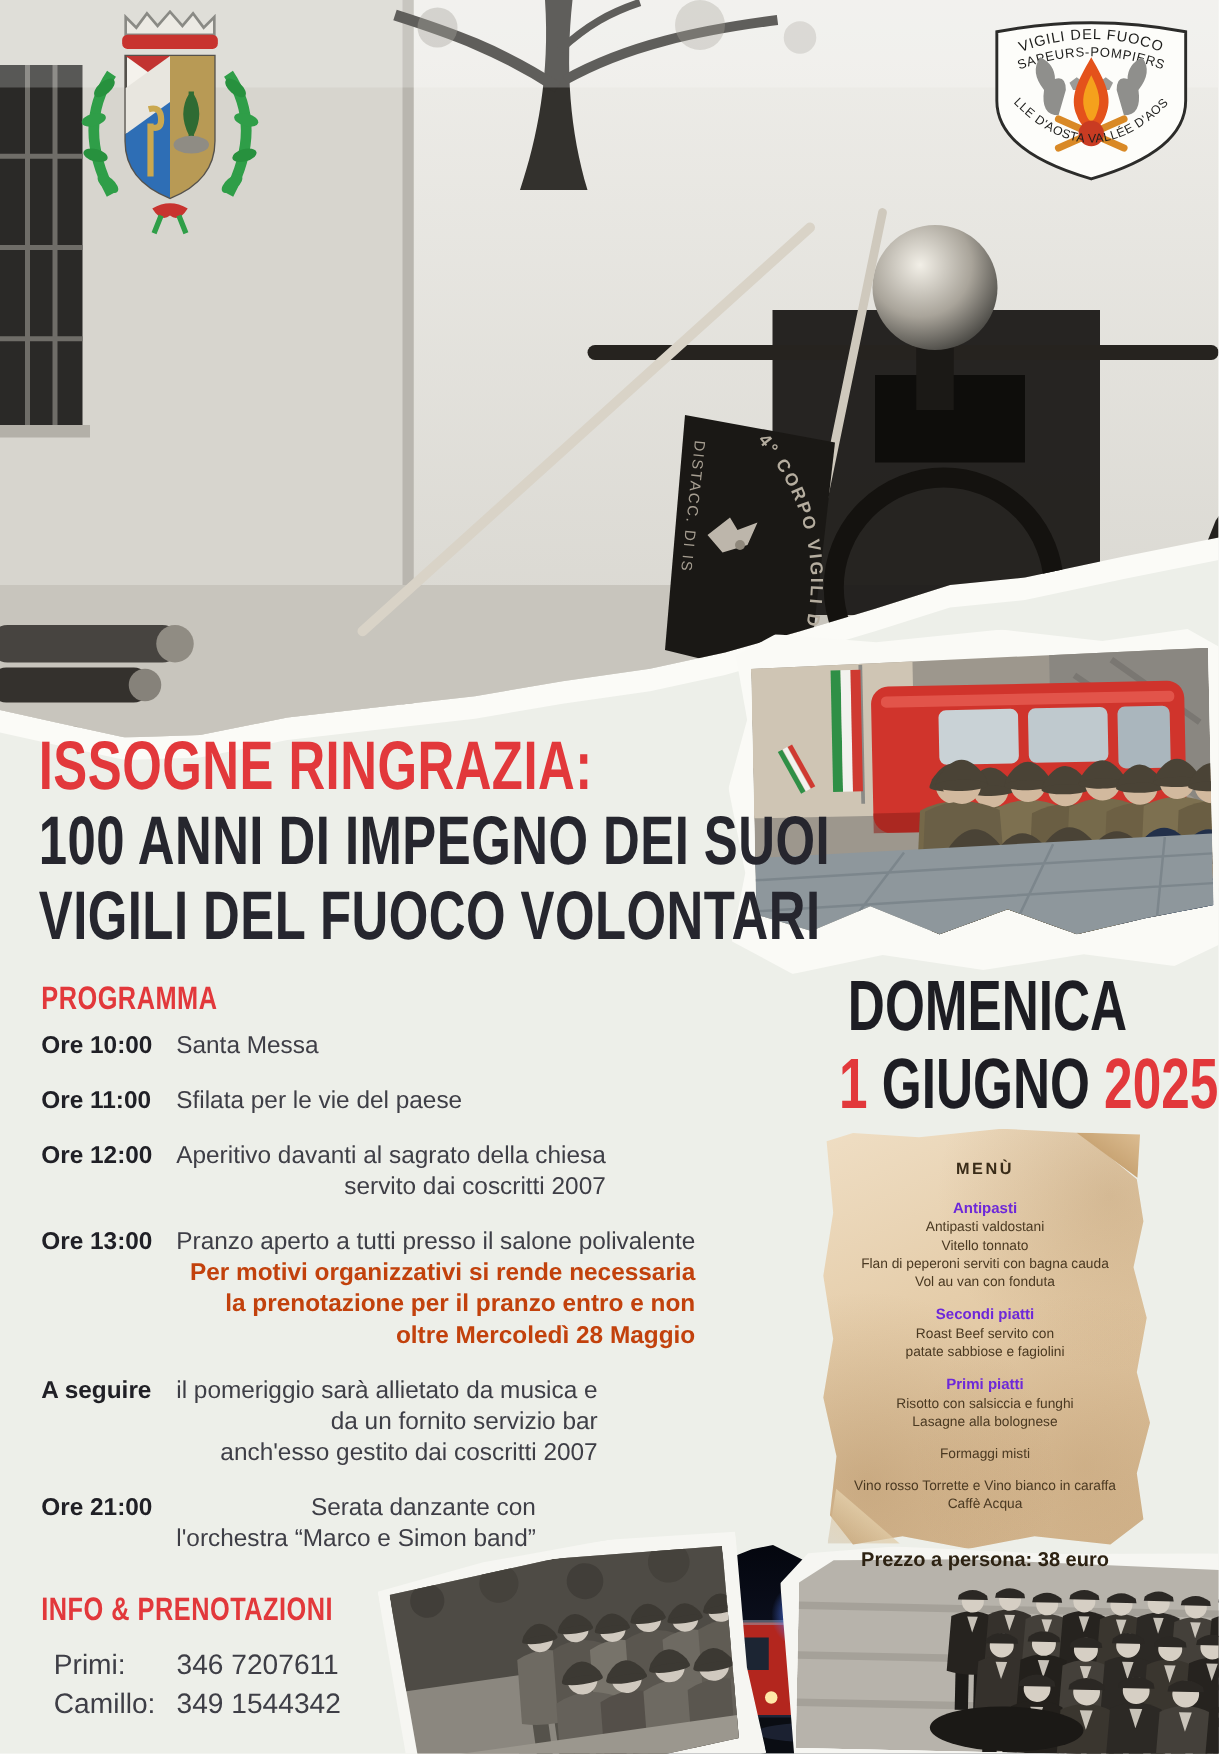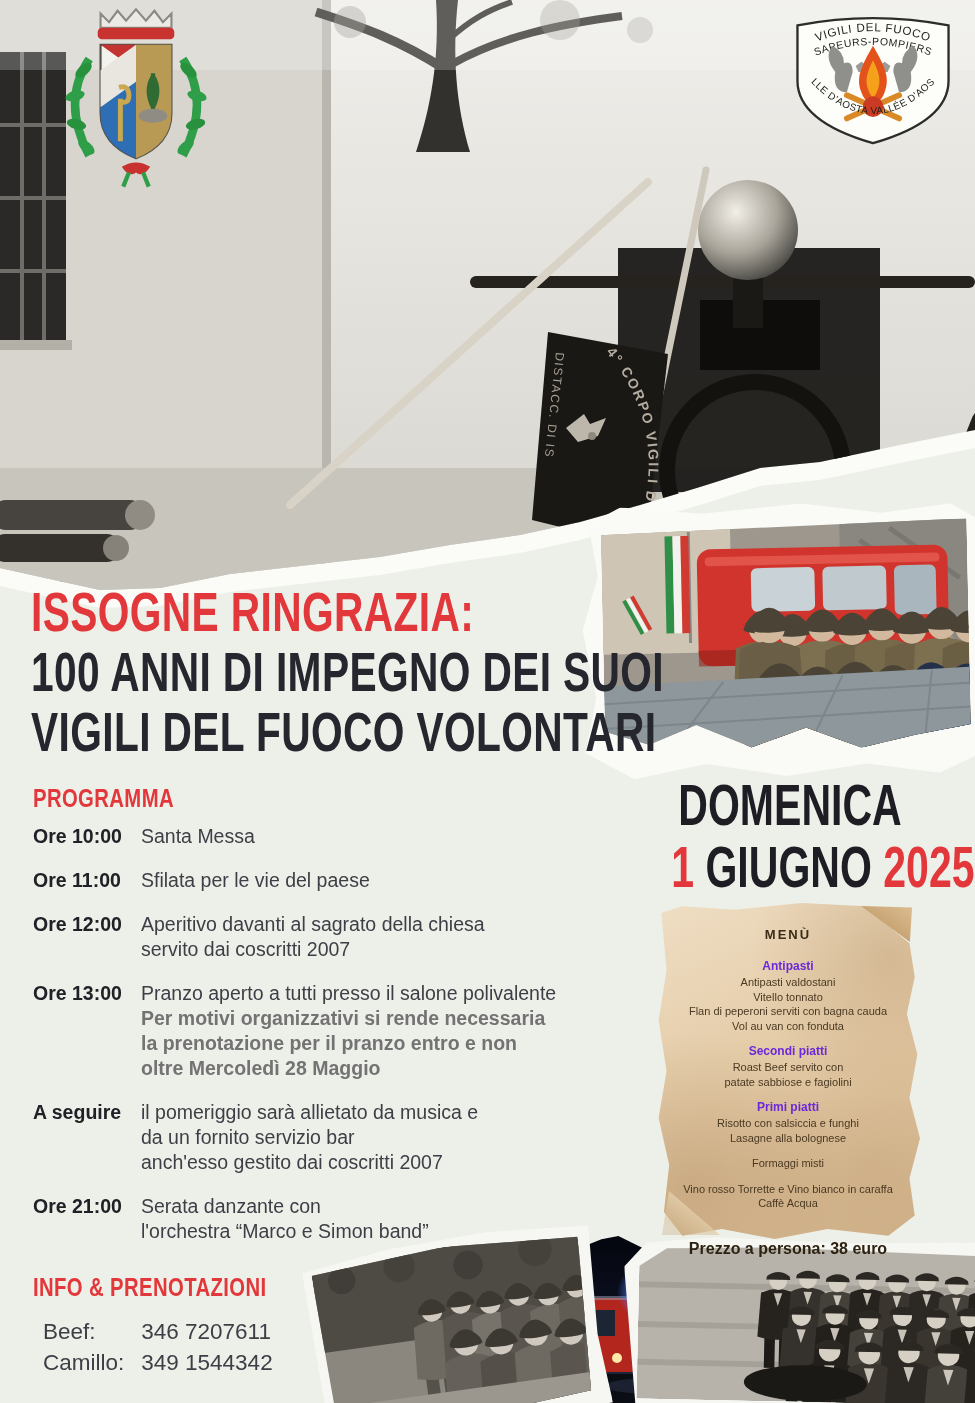--- a/index.html
+++ b/index.html
@@ -38,41 +38,41 @@
     color:#1d1d23;transform:scaleX(.72);transform-origin:50% 0;}
   .dateblock .red{color:#e2383b;}
 
   
   .program{position:absolute;left:33px;top:783px;width:612px;z-index:6;}
   .program h2{font-weight:800;font-size:26px;color:#e2383b;letter-spacing:.5px;white-space:nowrap;
     transform:scaleX(.78);transform-origin:0 0;margin:0;}
   .plist{margin-top:10px;}
   .prow{display:flex;margin-bottom:19px;font-size:19.5px;color:#3e3e46;}
   .prow .time{font-weight:700;color:#202026;min-width:108px;flex:0 0 108px;line-height:25px;}
-  .prow .txtcol{line-height:25px;}
+  .prow .txtcol{line-height:25px;text-align:right;}
   .prow .txt{white-space:pre-line;}
-  .prow .note{white-space:pre-line;font-weight:700;color:#737373;}
+  .prow .note{white-space:pre-line;font-weight:700;color:#c2410c;}
 
   
   .menu-wrap{position:absolute;left:656px;top:903px;width:264px;height:336px;z-index:6;}
   .parchment{position:absolute;inset:0;
     background:
       radial-gradient(circle at 14% 84%,rgba(148,106,58,.28),transparent 42%),
       radial-gradient(circle at 88% 16%,rgba(148,106,58,.22),transparent 38%),
       radial-gradient(circle at 80% 80%,rgba(148,106,58,.16),transparent 40%),
       linear-gradient(155deg,#efdec4 0%,#e5cdaa 40%,#dcc09a 72%,#d3b58d 100%);
     clip-path:polygon(2% 3%,10% 1%,30% 2%,55% 0,79% 1%,96% 12%,98% 22%,95% 33%,99% 45%,96% 58%,100% 70%,96% 82%,98% 93%,88% 99%,65% 97%,45% 100%,25% 97%,10% 99%,3% 92%,5% 78%,1% 64%,4% 50%,1% 35%,4% 20%);}
   .fold{position:absolute;right:8px;top:3px;width:52px;height:38px;
     background:linear-gradient(215deg,#dcbd92 0%,#c7a271 55%,#8d6c45 100%);
     clip-path:polygon(2% 0,100% 4%,96% 95%);}
   .curl{position:absolute;left:6px;bottom:4px;width:58px;height:44px;opacity:.85;
     background:linear-gradient(35deg,#a9855343,#e4d0ac 60%,#f1e5ca);
     clip-path:polygon(0 100%,100% 100%,12% 0);}
   .menu-content{position:absolute;inset:0;padding:24px 18px 14px;display:flex;flex-direction:column;
-    text-align:center;color:#4a3922;}
+    align-items:center;text-align:center;color:#4a3922;}
   .menu-content .m-head{font-weight:700;font-size:13px;letter-spacing:2px;color:#3a2c18;margin-bottom:17px;}
   .m-sec{margin-bottom:11px;}
   .m-title{font-weight:700;font-size:12px;color:#6d28d9;margin-bottom:2px;}
   .m-title:empty{display:none;}
   .m-items{font-size:11px;line-height:14.5px;white-space:pre-line;}
   .m-price{margin-top:18px;font-weight:700;font-size:16px;color:#2d2212;}
 
   
   .info{position:absolute;left:33px;top:1272px;z-index:6;}
   .info h2{font-weight:800;font-size:26px;color:#e2383b;letter-spacing:.5px;white-space:nowrap;
@@ -445,21 +445,21 @@
 Caffè Acqua</div>
       </div>
       <div class="m-price">Prezzo a persona: 38 euro</div>
     </div>
   </div>
 
   <div class="info">
     <h2>INFO &amp; PRENOTAZIONI</h2>
     <div class="contacts">
       <div class="contact">
-        <span class="cname">Beef:</span>
+        <span class="cname">Primi:</span>
         <span class="cphone">346 7207611</span>
       </div>
       <div class="contact">
         <span class="cname">Camillo:</span>
         <span class="cphone">349 1544342</span>
       </div>
     </div>
   </div>
 
   <div class="photo-night">

